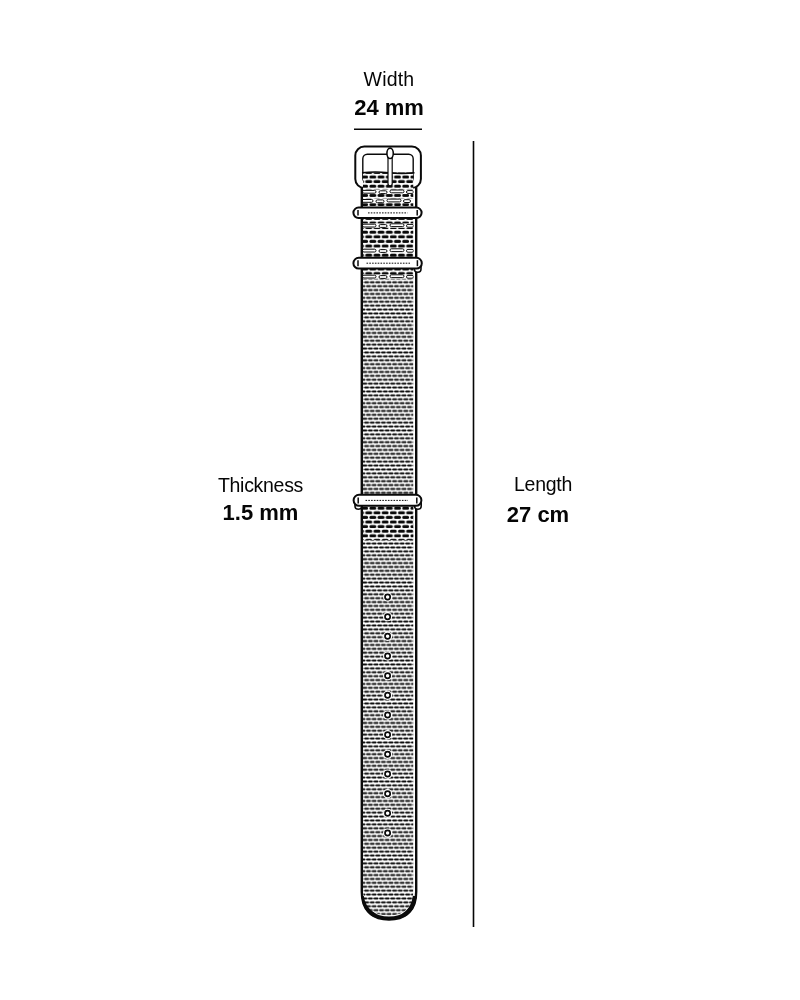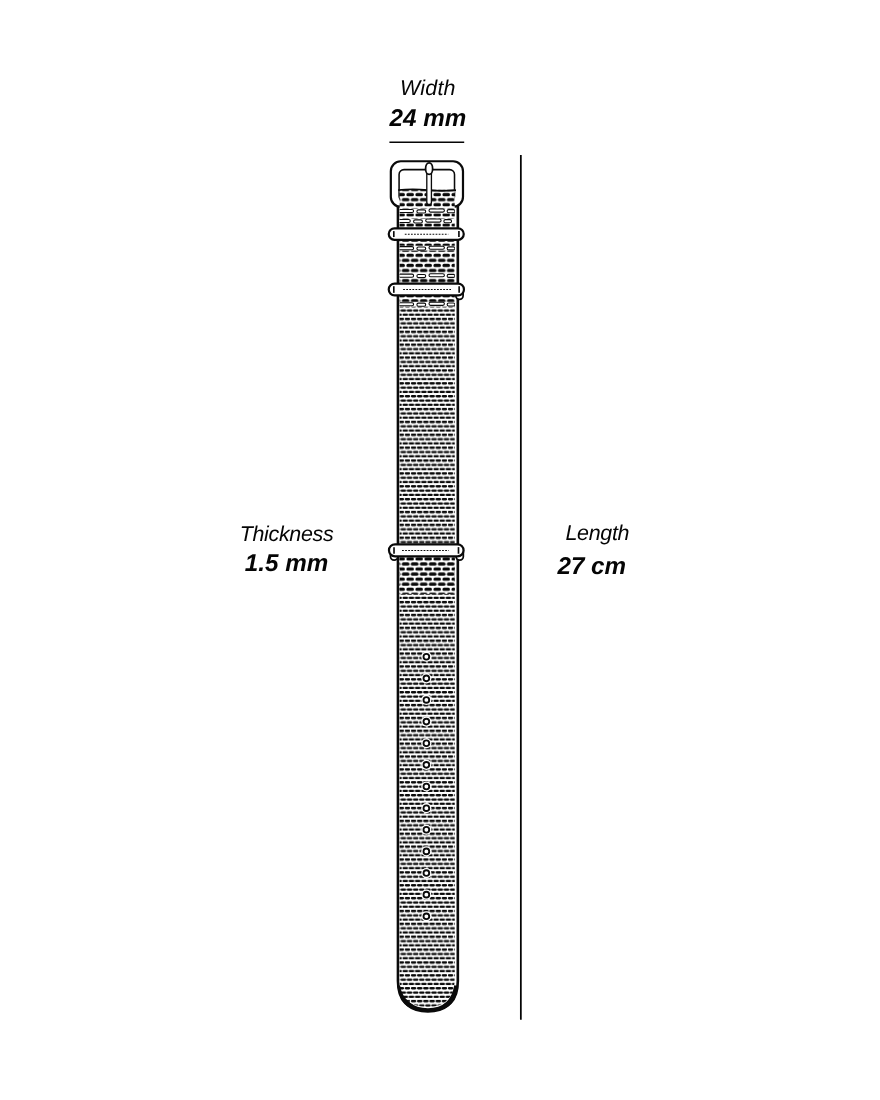--- a/index.html
+++ b/index.html
@@ -1,16 +1,16 @@
 <!DOCTYPE html>
 <html><head>
 <meta charset="utf-8">
 <style>
   html,body{margin:0;padding:0;background:#ffffff;}
-  .wrap{width:800px;height:1000px;position:relative;background:#fef9c3;overflow:hidden;font-style:italic;}
+  .wrap{width:800px;height:1000px;position:relative;background:#fef9c3;overflow:hidden;}
   svg{position:absolute;left:0;top:0;}
   text{font-family:"Liberation Sans", sans-serif;fill:#050505;}
 </style>
 </head>
 <body>
 <div class="wrap">
 <svg width="800" height="1000" viewBox="0 0 800 1000">
 <defs>
 
   <pattern id="pc" width="8.2" height="9.2" patternUnits="userSpaceOnUse">

